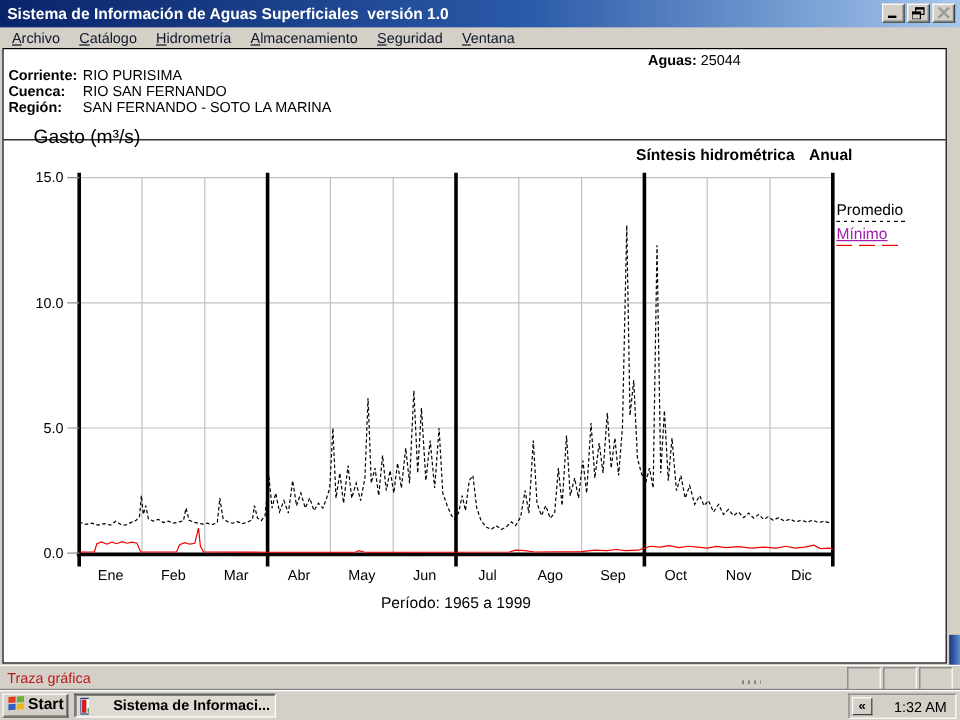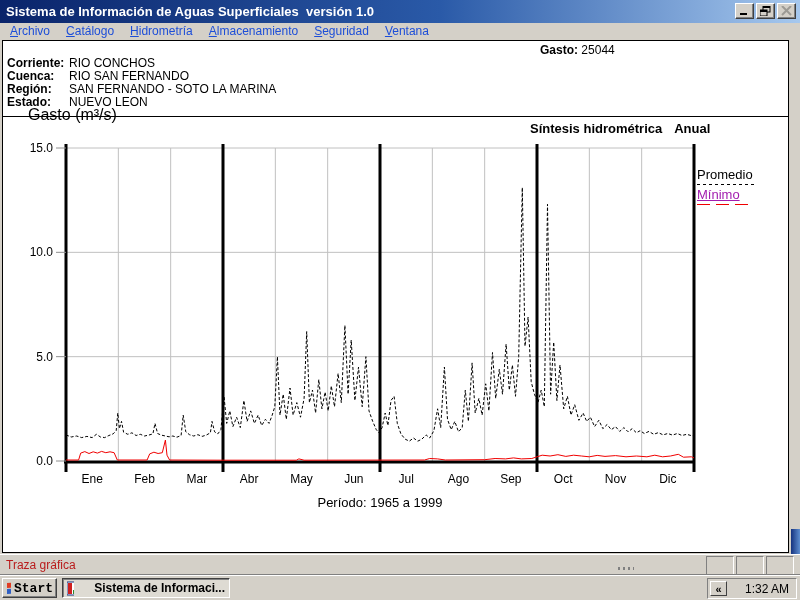--- a/index.html
+++ b/index.html
@@ -13,21 +13,21 @@
     padding-left:6px;box-sizing:border-box;}
   .titlebar .title{white-space:pre;}
   .winbtns{position:absolute;right:4px;top:3px;display:flex;gap:2px;}
   .winbtn{width:19px;height:16px;background:#d4d0c8;border:1px solid;
     border-color:#ffffff #404040 #404040 #ffffff;
     box-shadow:inset -1px -1px 0 #808080;display:flex;align-items:center;
     justify-content:center;padding:0;}
 
   
   .menubar{position:absolute;left:0;top:23px;width:800px;height:17px;background:#d4d0c8;
-    font-size:12px;display:flex;padding-left:2px;box-sizing:border-box;color:#1d4ed8;}
+    font-size:12px;display:flex;align-items:center;padding-left:2px;box-sizing:border-box;color:#0f172a;}
   .menu-item{padding:1px 8px;cursor:default;}
   .menu-item u{text-decoration:underline;}
 
   
   .client{position:absolute;left:2px;top:40px;width:787px;height:513px;background:#fff;
     border:1px solid #000;box-sizing:border-box;color:#000;}
   .info-row{position:absolute;left:4px;font-size:12px;white-space:pre;}
   .info-row b{display:inline-block;width:62px;font-weight:bold;}
   .clave{position:absolute;left:537px;top:2px;font-size:12px;}
   .clave b{font-weight:bold;}
@@ -53,22 +53,22 @@
   .sb-grip{position:absolute;left:618px;top:13px;width:16px;height:3px;
     background:repeating-linear-gradient(90deg,#808080 0 2px,transparent 2px 5px);}
   .sb-box{position:absolute;top:2px;width:26px;height:17px;border:1px solid;
     border-color:#808080 #ffffff #ffffff #808080;background:#d4d0c8;}
 
   
   .taskbar{position:absolute;left:0;top:575px;width:800px;height:25px;background:#d4d0c8;
     box-shadow:inset 0 1px 0 #ffffff,0 -1px 0 #808080;}
   .startbtn{position:absolute;left:2px;top:3px;height:20px;width:55px;background:#d4d0c8;
     border:1px solid;border-color:#ffffff #404040 #404040 #ffffff;
-    box-shadow:inset -1px -1px 0 #808080;display:flex;align-items:center;gap:3px;
-    font-weight:bold;font-size:13px;padding:0 3px;font-family:Liberation Mono, monospace;}
+    box-shadow:inset -1px -1px 0 #808080;display:flex;align-items:flex-start;gap:3px;
+    font-weight:bold;font-size:13px;padding:0 3px;font-family:Liberation Sans, sans-serif;}
   .taskbtn{position:absolute;left:62px;top:3px;height:20px;width:168px;background:#dedbd3;
     border:1px solid;border-color:#404040 #ffffff #ffffff #404040;
     box-shadow:inset 1px 1px 0 #808080;display:flex;align-items:center;gap:20px;
     font-weight:bold;font-size:12px;padding:0 4px;font-family:"Liberation Sans",sans-serif;
     white-space:nowrap;overflow:hidden;}
   .tray{position:absolute;right:3px;top:3px;width:88px;height:19px;border:1px solid;
     border-color:#808080 #ffffff #ffffff #808080;display:flex;align-items:center;
     font-size:12px;}
   .chevronbtn{width:17px;height:15px;margin-left:2px;background:#d4d0c8;border:1px solid;
     border-color:#ffffff #404040 #404040 #ffffff;font-size:11px;line-height:12px;
@@ -106,25 +106,24 @@
 <div class="menubar" id="menubar">
     <span class="menu-item"><u>A</u>rchivo</span>
     <span class="menu-item"><u>C</u>atálogo</span>
     <span class="menu-item"><u>H</u>idrometría</span>
     <span class="menu-item"><u>A</u>lmacenamiento</span>
     <span class="menu-item"><u>S</u>eguridad</span>
     <span class="menu-item"><u>V</u>entana</span>
   </div>
 
 <div class="client">
-  <div class="info-row" style="top:15px"><b>Corriente:</b><span>RIO CONCHOS</span></div>
+  <div class="info-row" style="top:15px"><b>Corriente:</b><span>RIO PURISIMA</span></div>
   <div class="info-row" style="top:28px"><b>Cuenca:</b><span>RIO SAN FERNANDO</span></div>
   <div class="info-row" style="top:41px"><b>Región:</b><span>SAN FERNANDO - SOTO LA MARINA</span></div>
-  <div class="info-row" style="top:54px"><b>Estado:</b><span>NUEVO LEON</span></div>
-  <div class="clave"><b>Gasto:</b> <span>25044</span></div>
+  <div class="clave"><b>Aguas:</b> <span>25044</span></div>
 
   <div class="separator"></div>
 
   <div class="gasto-label">Gasto (m³/s)</div>
   <div class="chart-title">
     <span>Síntesis hidrométrica</span><span class="mode">Anual</span>
   </div>
 
   <svg id="chart">
       <line x1="63" y1="241.66666666666669" x2="691" y2="241.66666666666669" stroke="#c0c0c0" stroke-width="1"></line>

